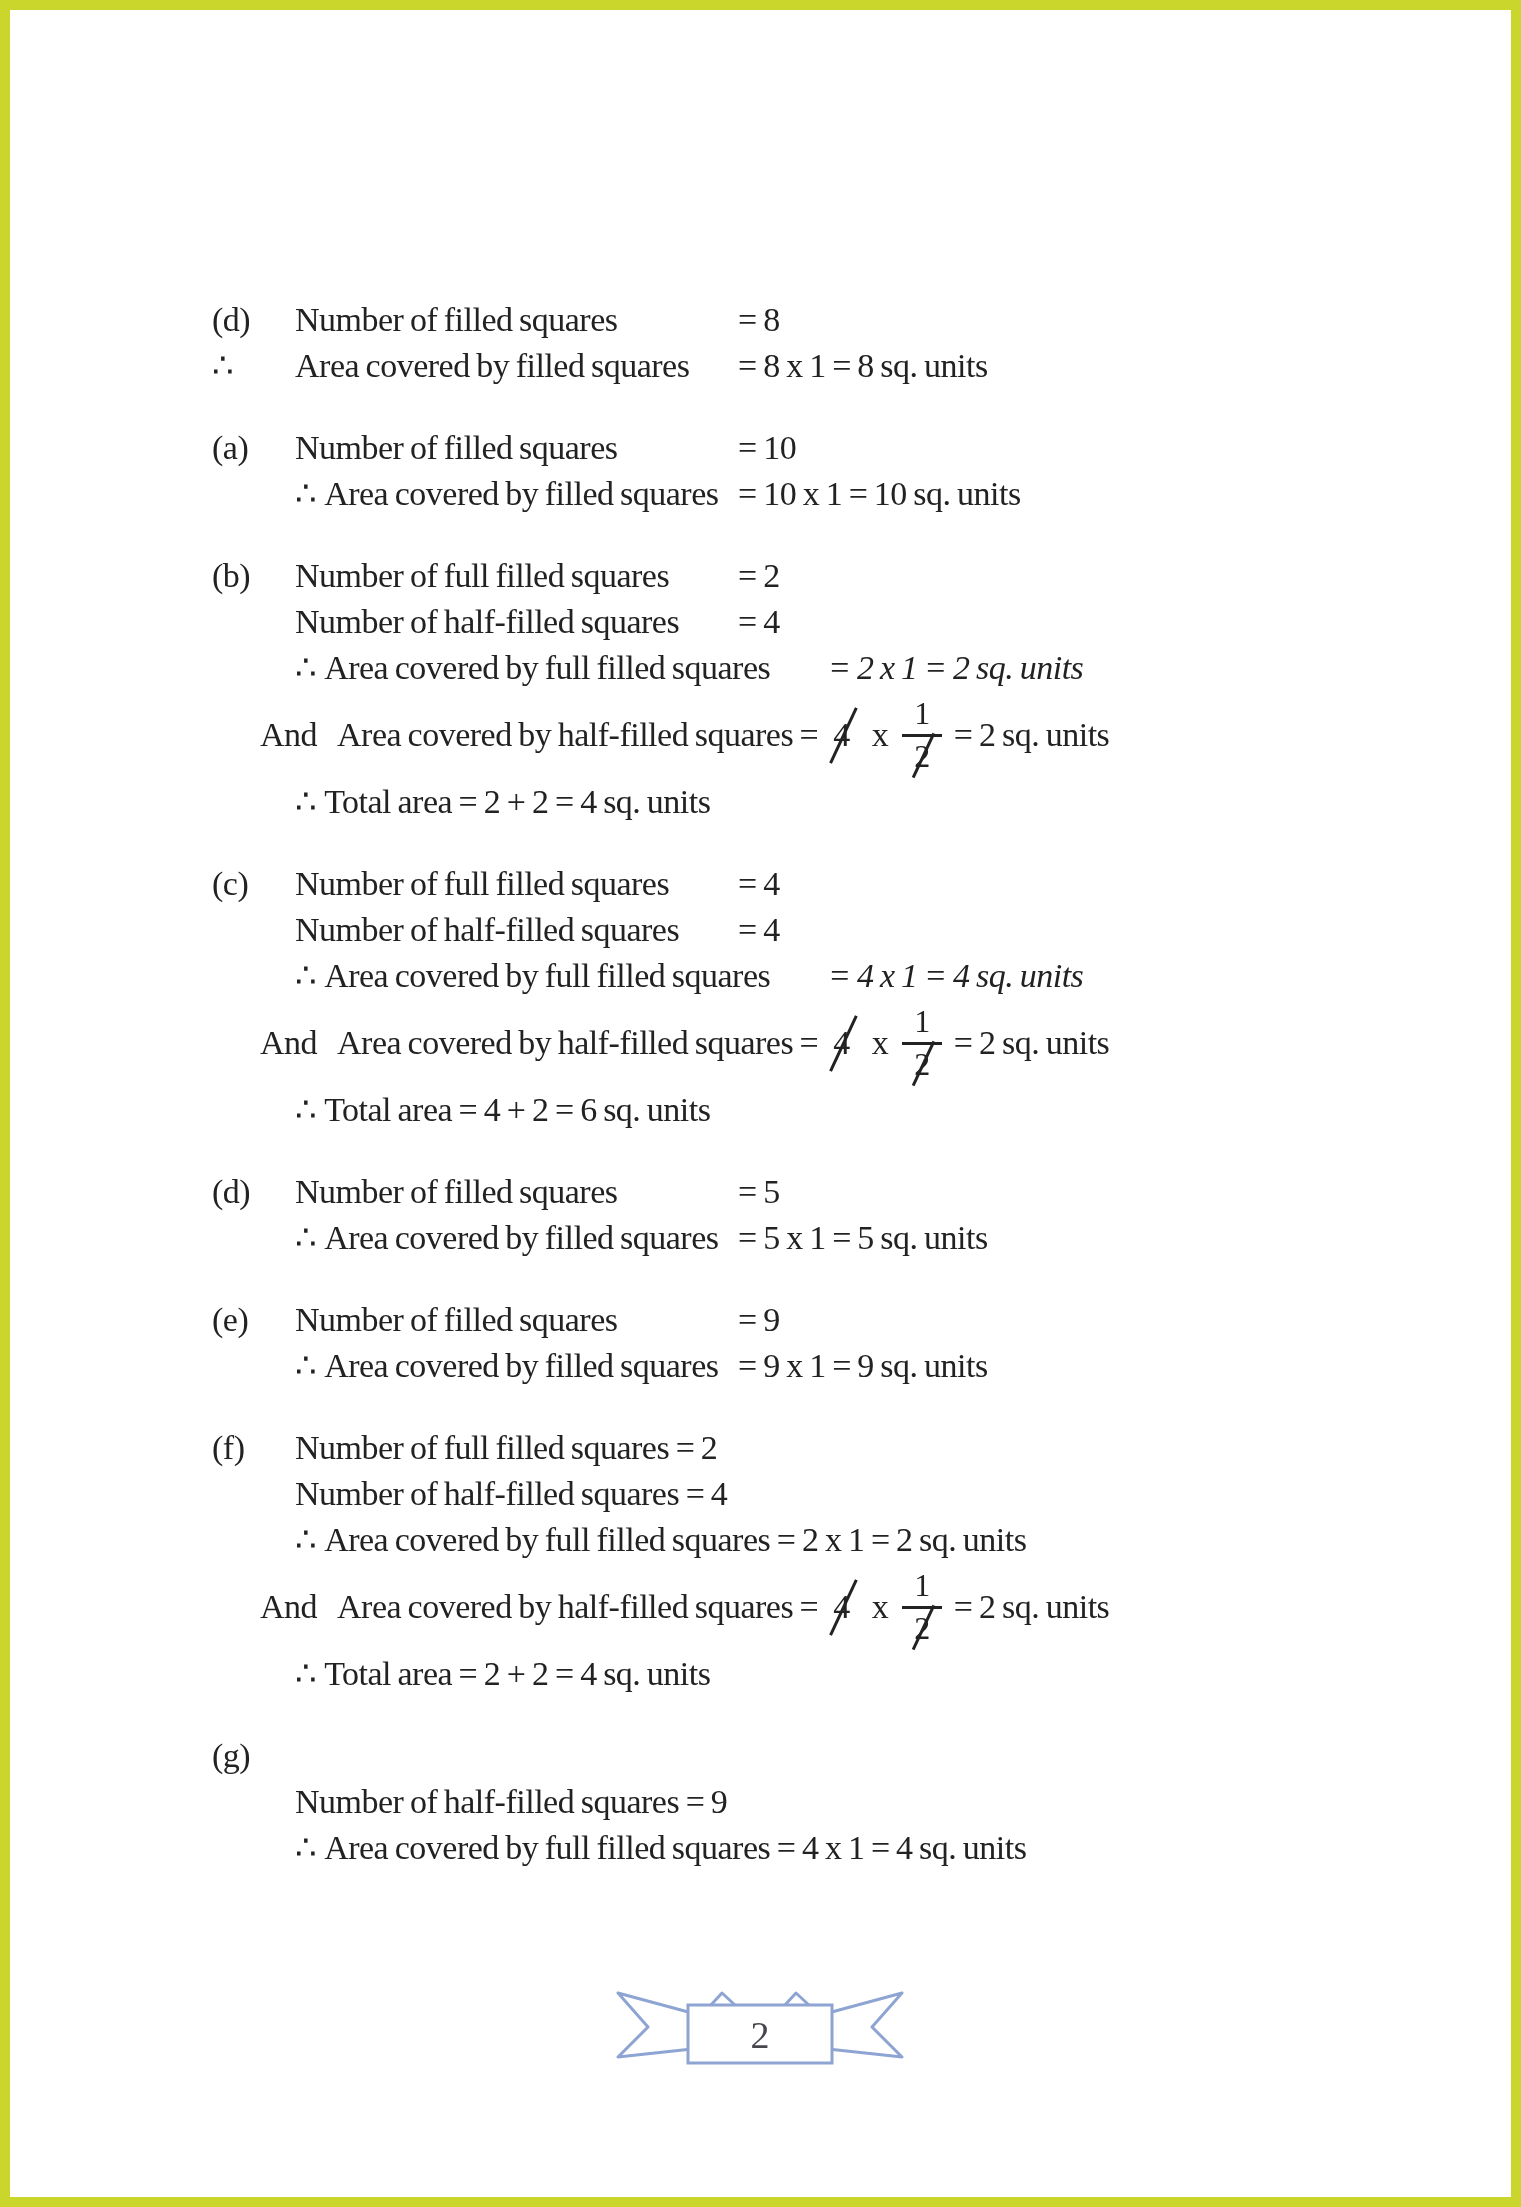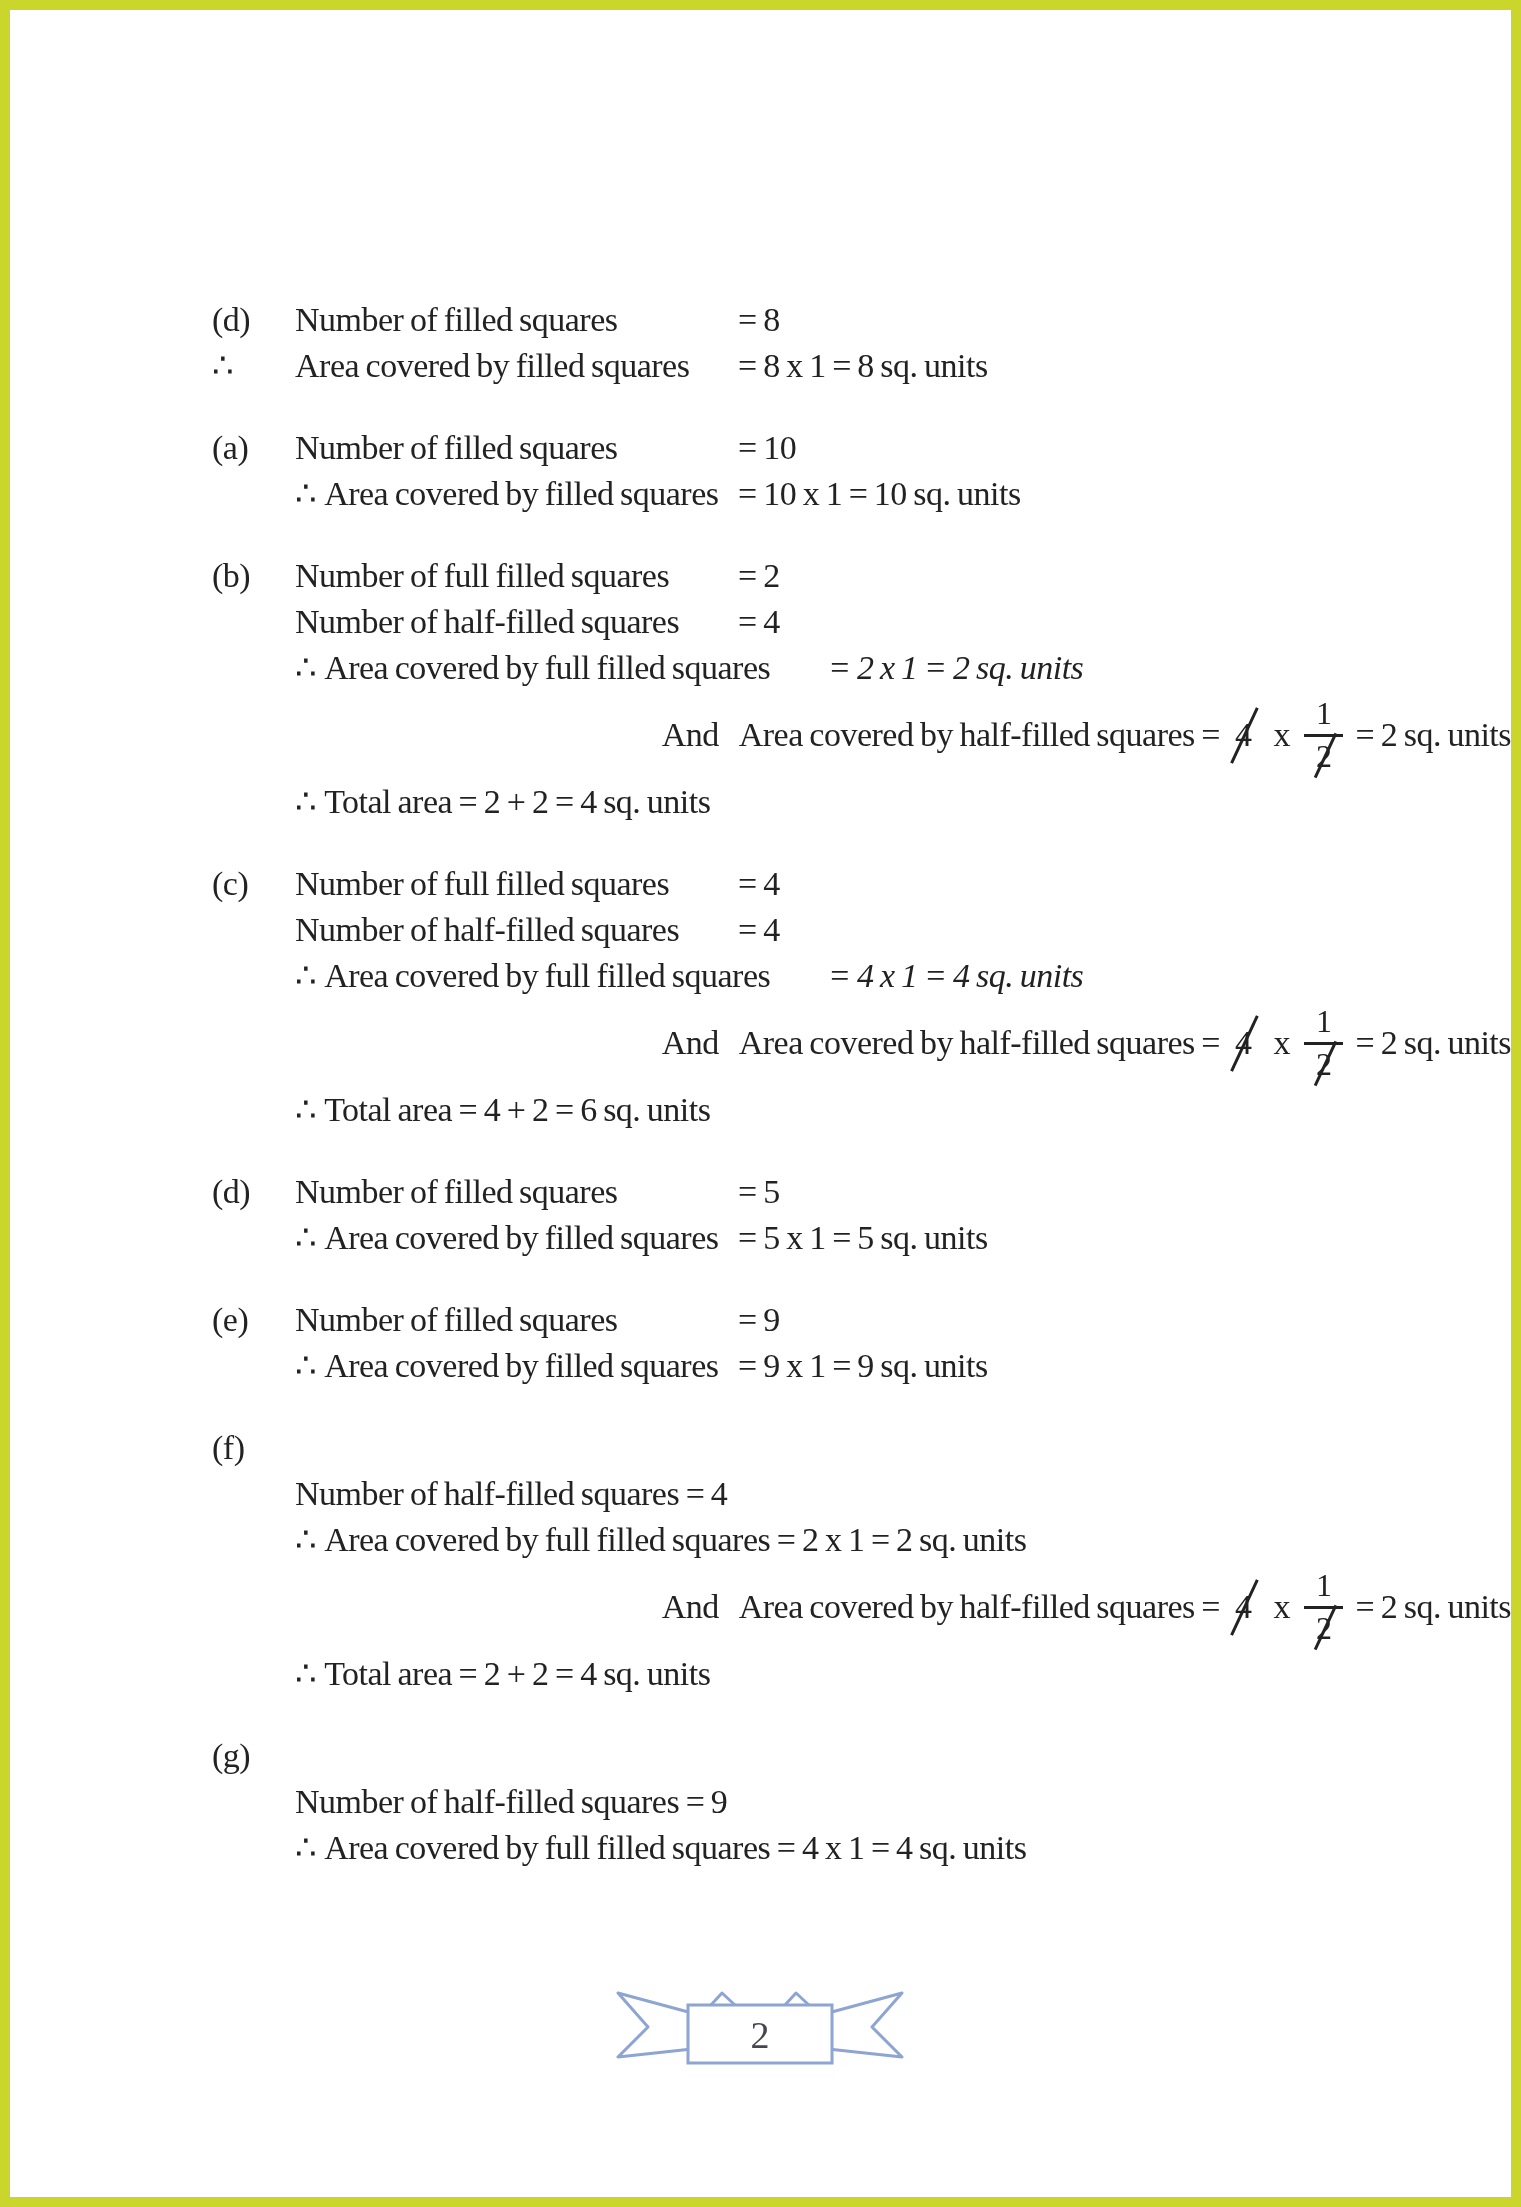--- a/index.html
+++ b/index.html
@@ -33,21 +33,20 @@
   .val.a { left: 526px; }
   .val.b { left: 616px; font-style: italic; }
   .tf { margin-right: 8px; }
   
   .fracline {
     height: 88px;
     display: flex;
     align-items: center;
     padding-left: 48px;
     position: static;
-    justify-content: flex-end;
   }
   .fracline .and    { margin-right: 20px; }
   .fracline > .cancel { margin-left: 15px; }
   .fracline .times  { margin-left: 22px; }
   .fracline .frac   { margin-left: 14px; }
   .fracline .result { margin-left: 12px; }
   .cancel { position: relative; display: inline-block; }
   .cancel::after {
     content: "";
     position: absolute;
@@ -187,20 +186,21 @@
       </div>
       <div class="line">
         <span class="txt"><span class="tf">∴</span><span>Area covered by filled squares</span></span>
         <span class="val a">= 9 x 1 = 9 sq. units</span>
       </div>
     </div>
 
     <div class="section">
       <div class="line">
         <span class="lab">(f)</span>
+        <span class="txt">Number of full filled squares = 2</span>
       </div>
       <div class="line">
         <span class="txt">Number of half-filled squares = 4</span>
       </div>
       <div class="line">
         <span class="txt"><span class="tf">∴</span><span>Area covered by full filled squares = 2 x 1 = 2 sq. units</span></span>
       </div>
       <div class="line fracline">
         <span class="and">And</span>
         <span>Area covered by half-filled squares =</span>

